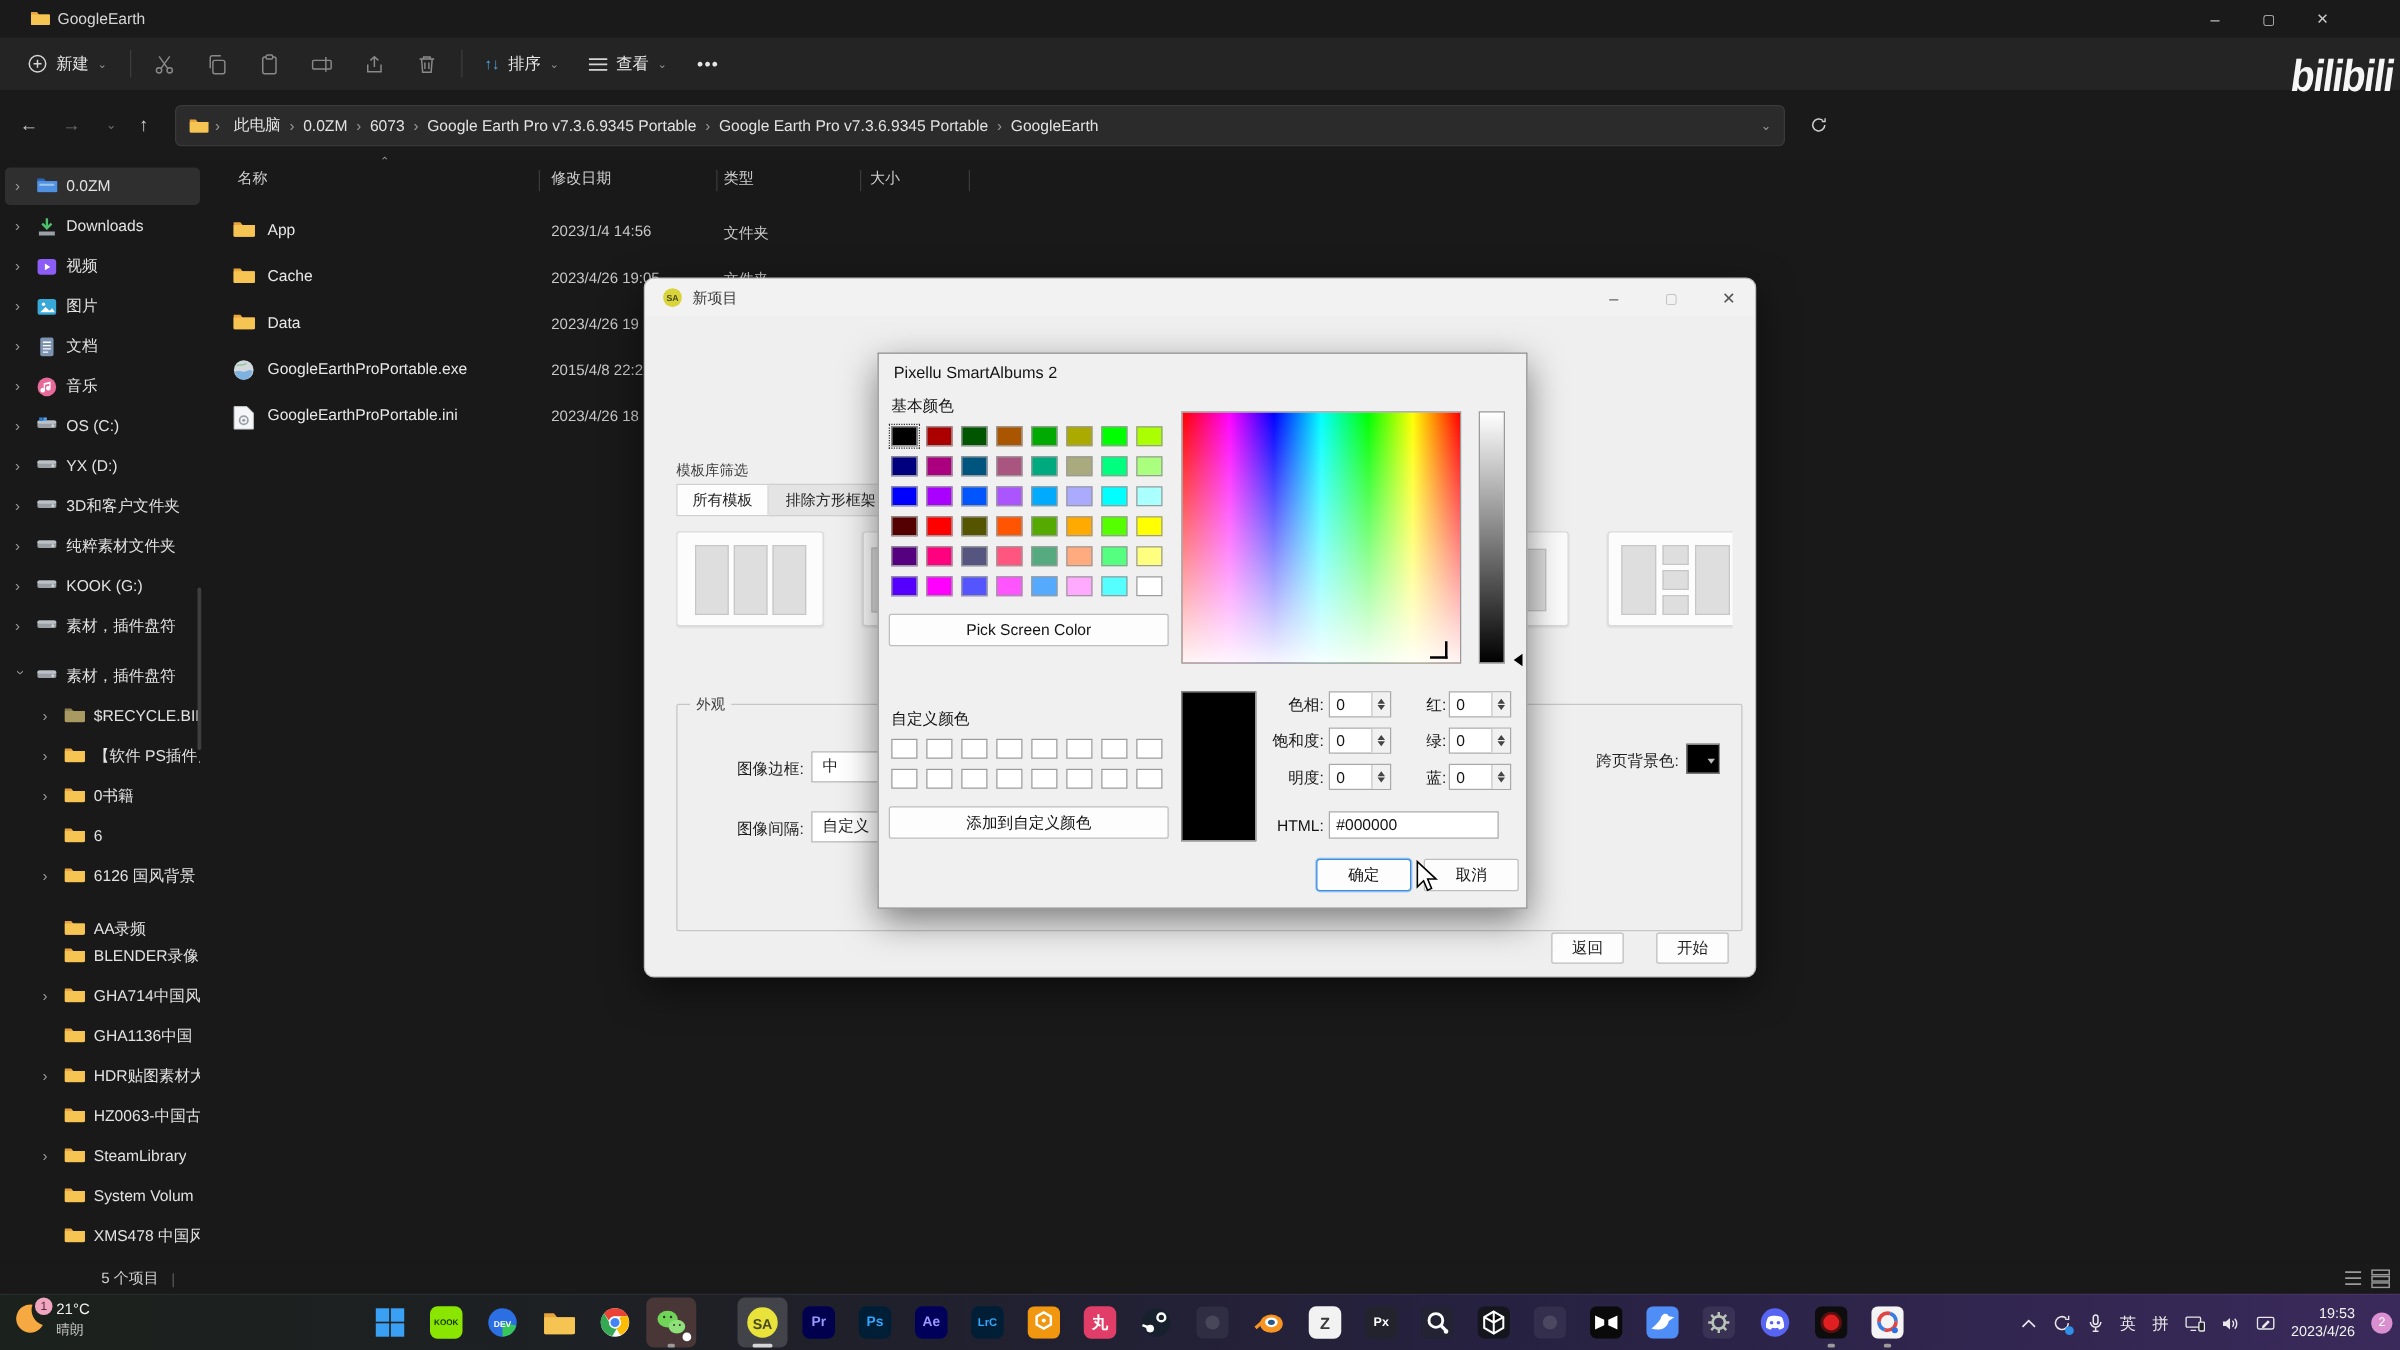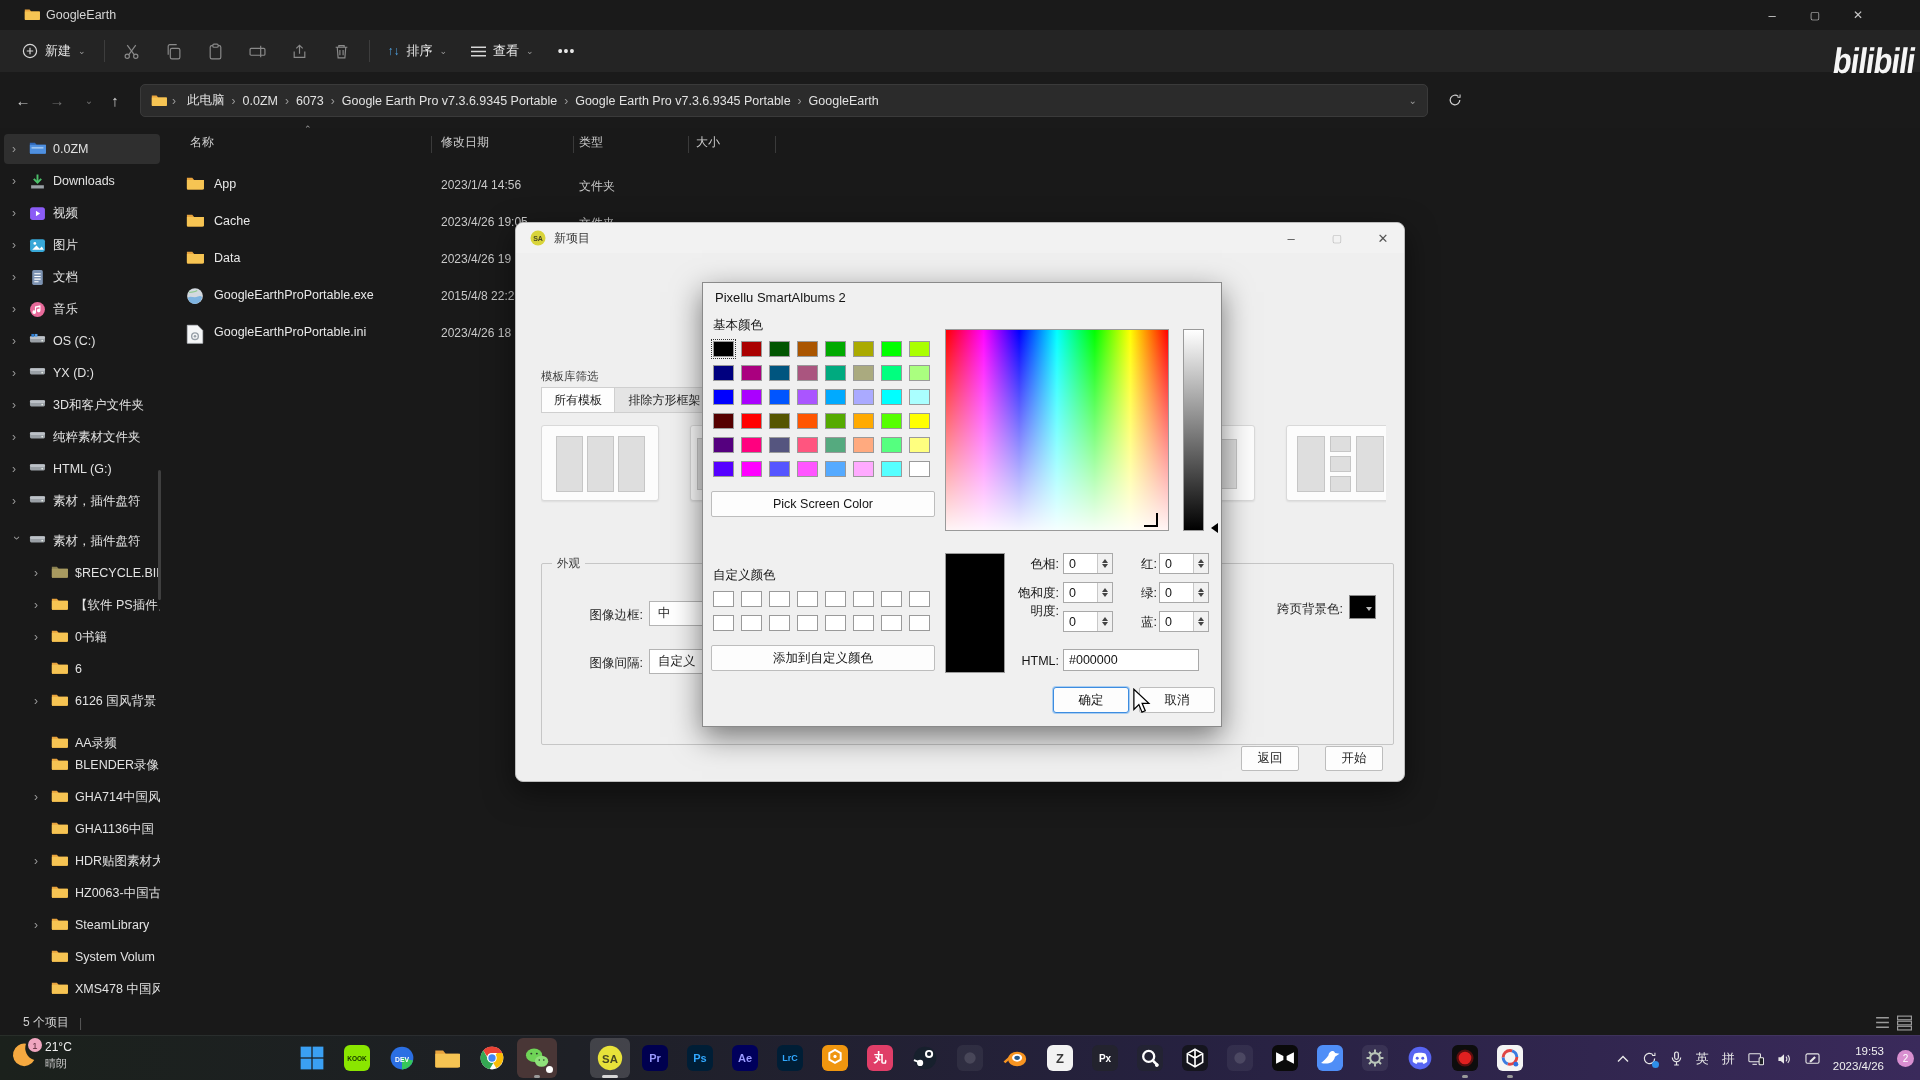--- a/index.html
+++ b/index.html
@@ -52,21 +52,21 @@
   .col-h { position:absolute; top:4px; color:#cfcfcf; font-size:12px; }
   .col-sep { position:absolute; top:6px; width:1px; height:17px; background:#3a3a3a; }
   #sort-caret { position:absolute; left:134px; top:-6px; color:#9a9a9a; font-size:9px; }
   .file-row { position:absolute; left:0; width:620px; height:34px; }
   .f-ic { position:absolute; left:16px; top:8px; width:18px; height:18px; }
   .f-name { position:absolute; left:44px; top:9px; color:#e8e8e8; font-size:12.5px; white-space:nowrap; }
   .f-date, .f-type { position:absolute; top:10px; color:#c9c9c9; font-size:12px; white-space:nowrap; }
   .f-date { left:271px; } .f-type { left:409px; }
   #statusbar { left:0; top:1010px; width:1920px; height:25px; background:#191919; display:flex;
                align-items:center; }
-  #status-text { margin-left:23px; color:#cfcfcf; font-size:12px; }
+  #status-text { margin-left:81px; color:#cfcfcf; font-size:12px; }
   #status-sep { margin-left:10px; color:#5a5a5a; font-size:12px; }
   .view-toggle { position:absolute; top:4px; width:17px; height:17px; }
 
   
   #watermark { left:1540px; top:30px; width:375px; height:62px; display:flex; align-items:center;
                justify-content:flex-end; gap:14px; z-index:3; }
   #wm-text { color:#ffffff; font-size:39px; font-weight:700; letter-spacing:2px; opacity:.96; }
   #wm-logo { color:#ffffff; font-size:31px; font-weight:900; transform:skewX(-8deg) scaleY(1.15);
              letter-spacing:-1px; opacity:.96; }
 
@@ -392,21 +392,21 @@
       </div>
       <div class="sb-item" style="top: 324px;">
         <span class="chev">›</span>
         <span class="sb-ic">
           <svg viewBox="0 0 18 13">
             <rect x="1" y="3.5" width="16" height="6.5" rx="1.5" fill="#9aa0a6"></rect>
             <rect x="1" y="3.5" width="16" height="2.8" rx="1.4" fill="#bcc1c7"></rect>
             <circle cx="14" cy="8" r="0.9" fill="#e8f0e8"></circle>
           </svg>
         </span>
-        <span class="sb-label">HTML (G:)</span>
+        <span class="sb-label">KOOK (G:)</span>
       </div>
       <div class="sb-item" style="top: 356px;">
         <span class="chev">›</span>
         <span class="sb-ic">
           <svg viewBox="0 0 18 13">
             <rect x="1" y="3.5" width="16" height="6.5" rx="1.5" fill="#9aa0a6"></rect>
             <rect x="1" y="3.5" width="16" height="2.8" rx="1.4" fill="#bcc1c7"></rect>
             <circle cx="14" cy="8" r="0.9" fill="#e8f0e8"></circle>
           </svg>
         </span>
@@ -812,21 +812,21 @@
           </span>
         </div>
         <span class="abs spin-row-label" style="left:300px;top:302px;">饱和度:</span>
         <div class="qspin" style="left:360px;top:299px;">
           <span class="spin-val">0</span>
           <span class="spin-btns">
             <span class="sa up"></span>
             <span class="sa dn"></span>
           </span>
         </div>
-        <span class="abs spin-row-label" style="left:300px;top:320px;">明度:</span>
+        <span class="abs spin-row-label" style="left:300px;top:331px;">明度:</span>
         <div class="qspin" style="left:360px;top:328px;">
           <span class="spin-val">0</span>
           <span class="spin-btns">
             <span class="sa up"></span>
             <span class="sa dn"></span>
           </span>
         </div>
         <span class="abs spin-row-label" style="left:398px;top:273px;">红:</span>
         <div class="qspin" style="left:456px;top:270px;">
           <span class="spin-val">0</span>

